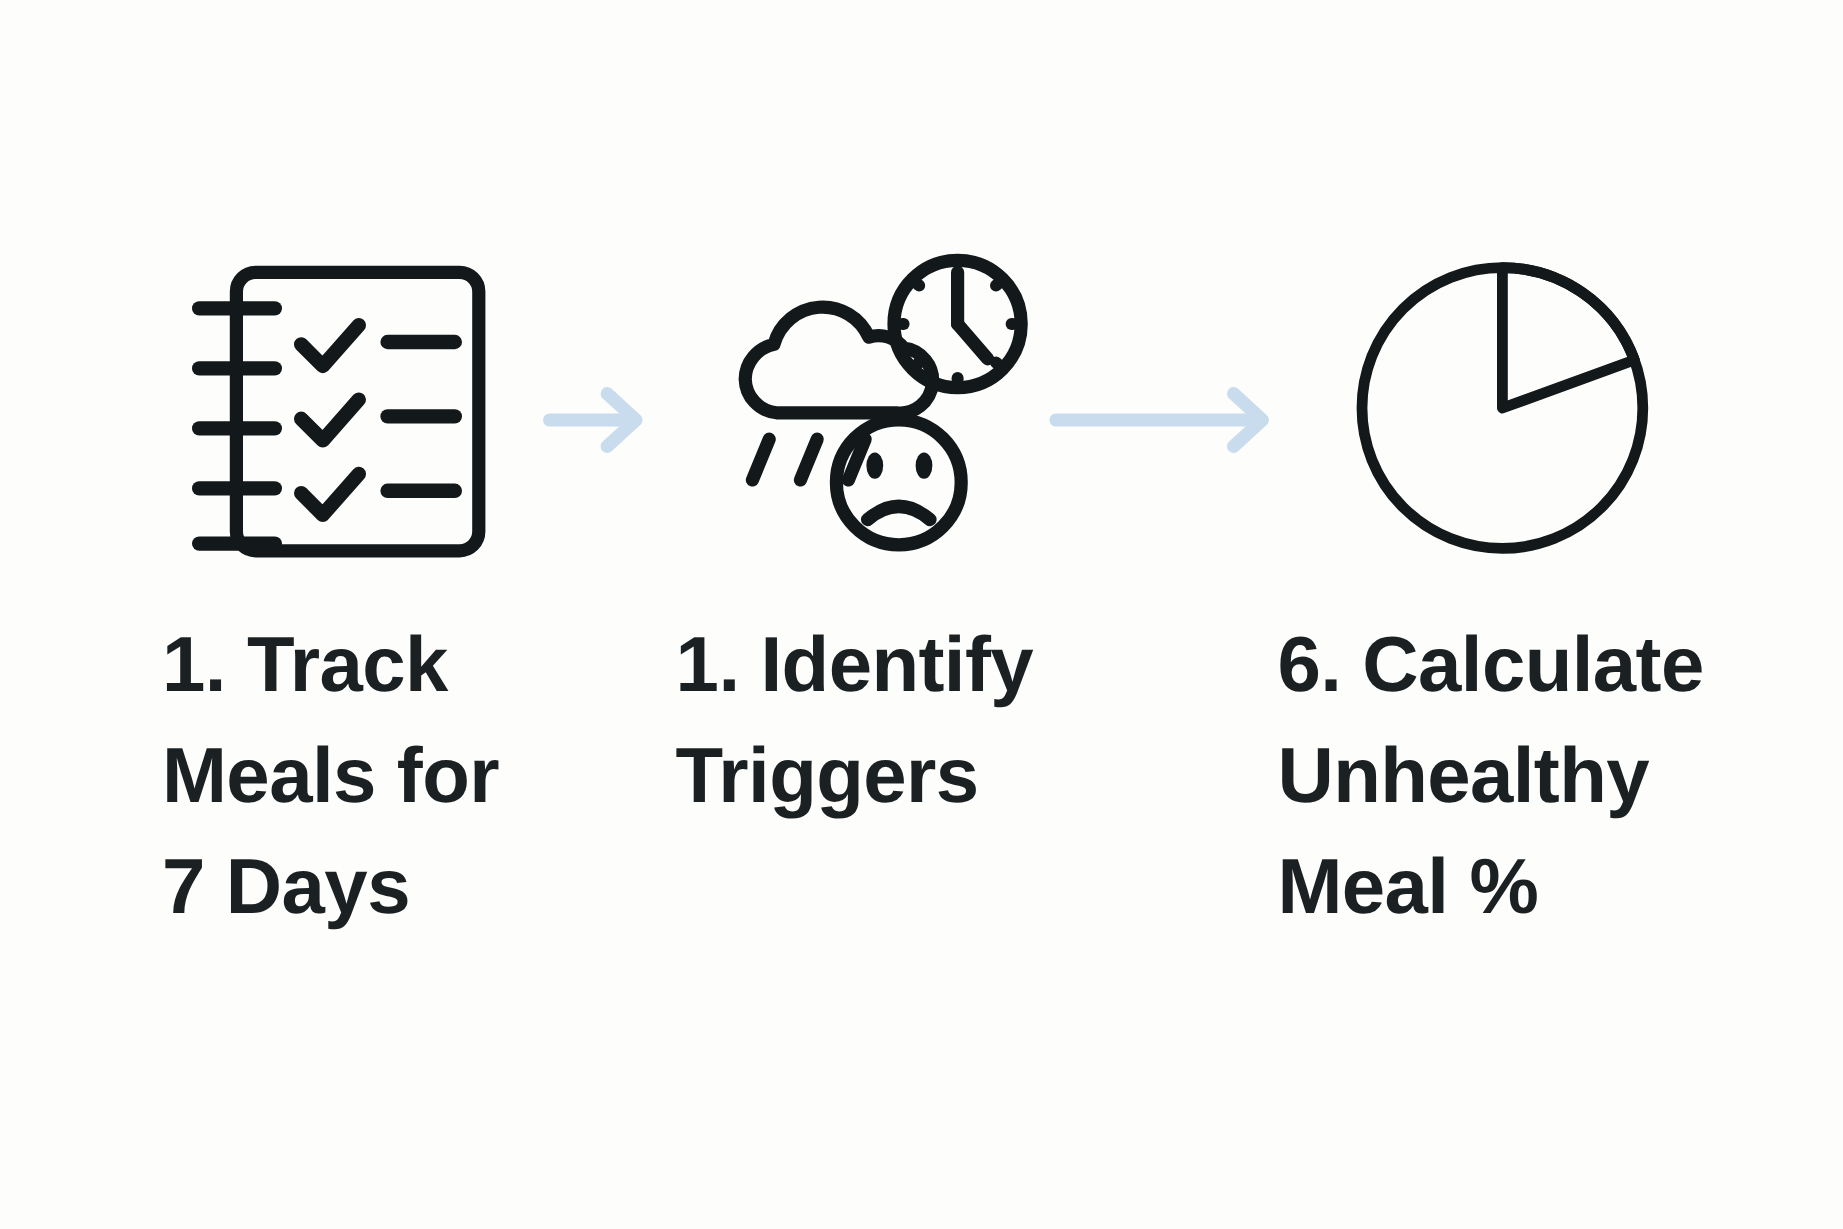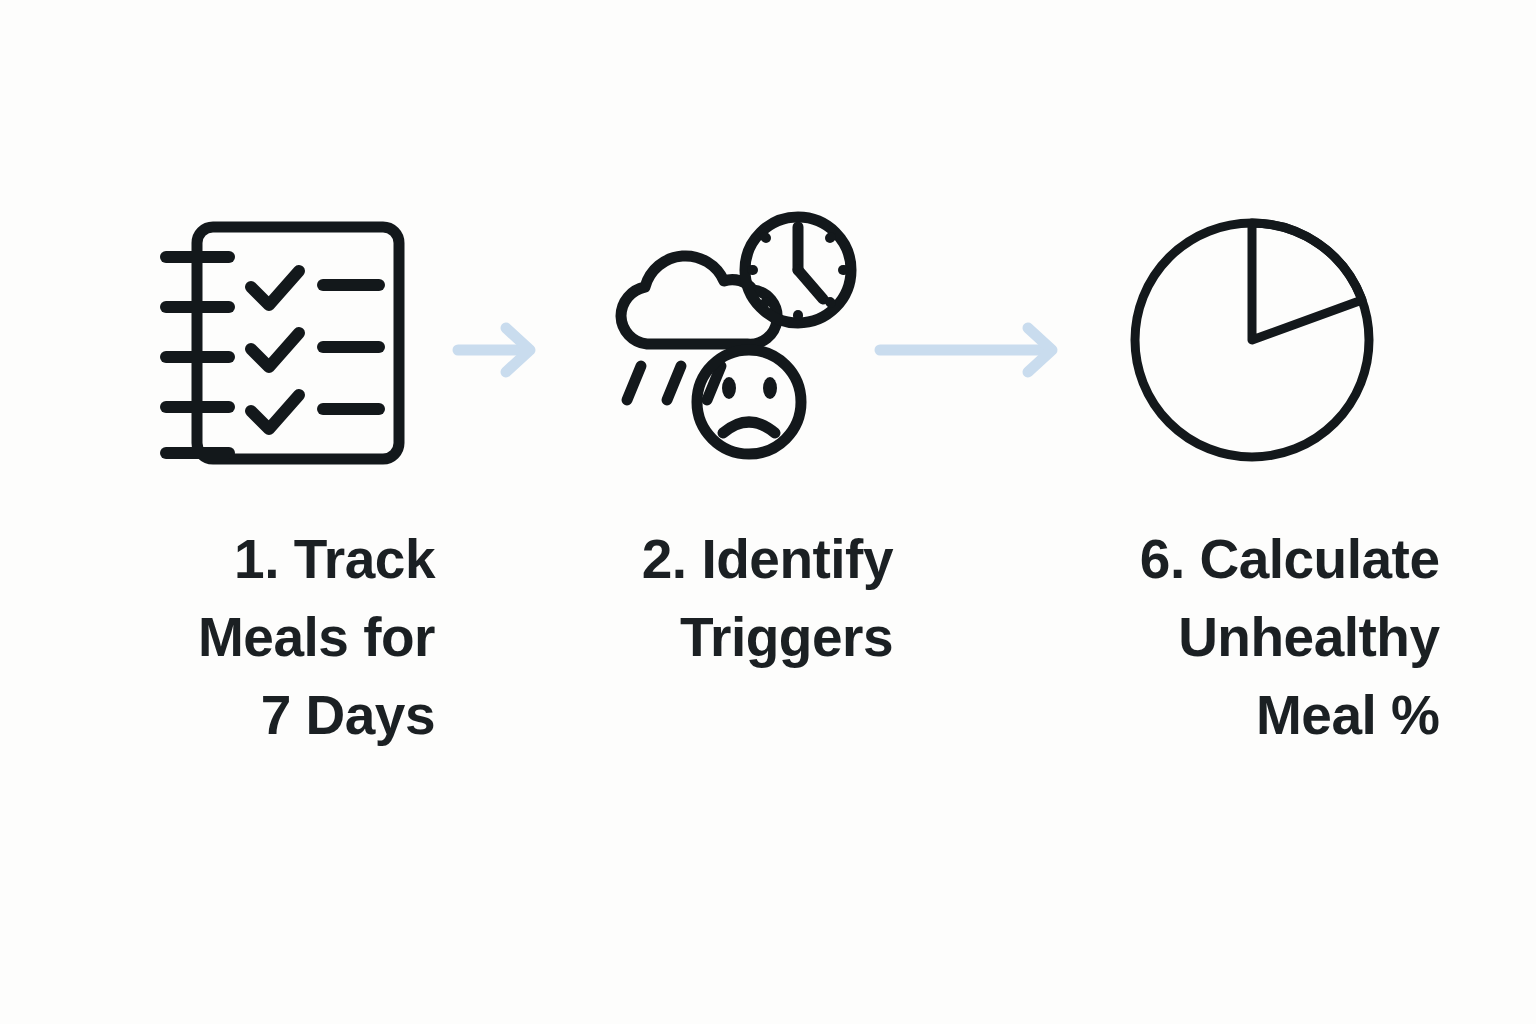--- a/index.html
+++ b/index.html
@@ -37,23 +37,23 @@
 
   .icon-box {
     width: 300px;
     height: 280px;
     display: flex;
     align-items: center;
     justify-content: center;
   }
 
   .step-label {
-    margin-top: 40px;
-    text-align: right;
-    font-size: 55px;
+    margin-top: 28px;
+    text-align: left;
+    font-size: 65px;
     line-height: 1.42;
     font-weight: bold;
     letter-spacing: -0.5px;
     color: #1b2023;
     white-space: pre-line;
     font-family: "Liberation Sans", sans-serif;
   }
   #step-1 .step-label { width: 300px; }
   #step-2 .step-label { width: 330px; }
   #step-3 .step-label { width: 375px; }
@@ -158,21 +158,21 @@
         <g>
           <circle cx="166" cy="202" r="52" stroke-width="11"></circle>
           <g stroke="none" fill="#13181b">
             <ellipse cx="146" cy="188" rx="7" ry="11"></ellipse>
             <ellipse cx="187" cy="188" rx="7" ry="11"></ellipse>
           </g>
           <path d="M 140 233 q 26 -22 52 0" stroke-width="11"></path>
         </g>
       </svg>
     </div>
-    <div class="step-label">2. Identify
+    <div class="step-label">1. Identify
 Triggers</div>
   </div>
 
   <div class="arrow" id="arrow-2">
     <svg width="196" height="76" viewBox="0 0 196 76" fill="none" stroke="#c9dcee" stroke-width="11" stroke-linecap="round" stroke-linejoin="round">
       <line x1="8" y1="38" x2="176" y2="38"></line>
       <polyline points="156,16 180,38 156,60"></polyline>
     </svg>
   </div>
 

